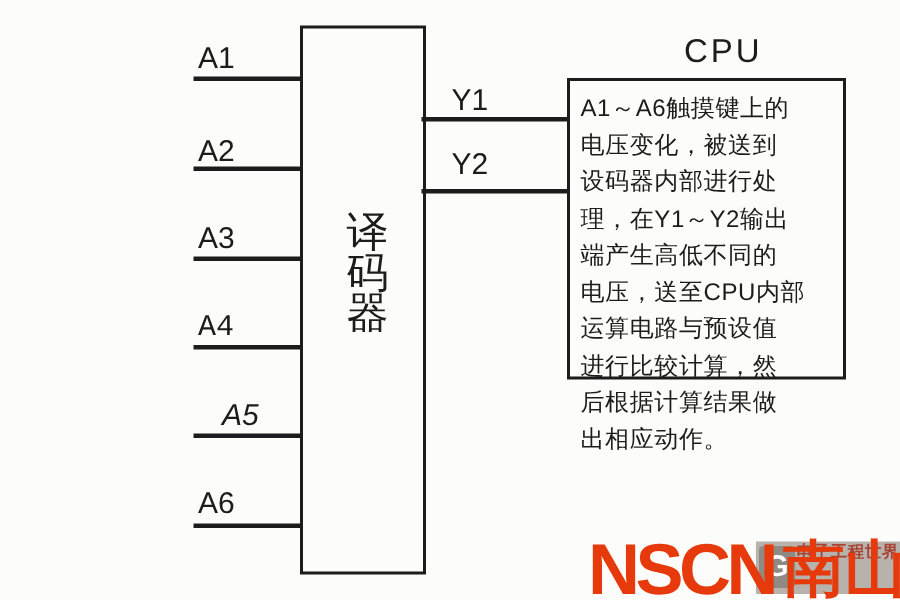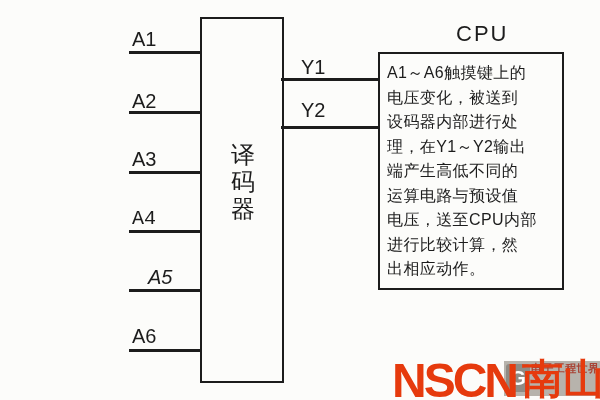--- a/index.html
+++ b/index.html
@@ -8,24 +8,24 @@
     background:#fcfcfa;
     font-family:"Liberation Sans",sans-serif;
     color:#1c1c1c;
   }
   .lbl{position:absolute;font-size:20px;line-height:20px;white-space:nowrap;}
   .wire{position:absolute;height:3px;background:#1c1c1c;}
   .box{position:absolute;border:2.5px solid #1c1c1c;background:transparent;box-sizing:border-box;}
   #decoder-box{left:200px;top:17px;width:84px;height:366px;}
   #decoder-label{
     margin:122px auto 0;width:22px;text-align:left;
-    font-size:24px;line-height:27px;word-break:break-all;letter-spacing:0;
+    font-size:28px;line-height:27px;word-break:break-all;letter-spacing:0;
   }
   #cpu-title{position:absolute;left:456px;top:21px;font-size:22px;letter-spacing:2px;}
-  #cpu-box{left:378px;top:52px;width:186px;height:238px;}
+  #cpu-box{left:378px;top:52px;width:186px;height:201px;}
   #cpu-desc{padding:7px 3px 0 7px;}
   #cpu-desc .tline{font-size:16px;line-height:24.5px;letter-spacing:0.4px;white-space:nowrap;}
   #left-caption{
     position:absolute;left:2px;top:164px;width:112px;text-align:center;
     font-size:20px;line-height:23px;font-weight:500;
   }
   
   #wm-badge{
     position:absolute;left:504px;top:361px;width:96px;height:35px;
     background:#b7b3ac;z-index:1;
@@ -80,23 +80,24 @@
   <div class="wire" style="left:281px;top:126px;width:99px;"></div>
 
   <div id="cpu-title">CPU</div>
   <div class="box" id="cpu-box">
     <div id="cpu-desc">
       <div class="tline">A1～A6触摸键上的</div>
       <div class="tline">电压变化，被送到</div>
       <div class="tline">设码器内部进行处</div>
       <div class="tline">理，在Y1～Y2输出</div>
       <div class="tline">端产生高低不同的</div>
+      <div class="tline">电压，送至CPU内部</div>
       <div class="tline">运算电路与预设值</div>
-      <div class="tline">电压，送至CPU内部</div>
       <div class="tline">进行比较计算，然</div>
+      <div class="tline">后根据计算结果做</div>
       <div class="tline">出相应动作。</div>
     </div>
   </div>
 
   <div id="wm-badge">
     <div id="wm-badge-g">G</div>
     <div id="wm-badge-text">电子工程世界</div>
   </div>
 
   <div id="logo-nscn">NSCN</div>

